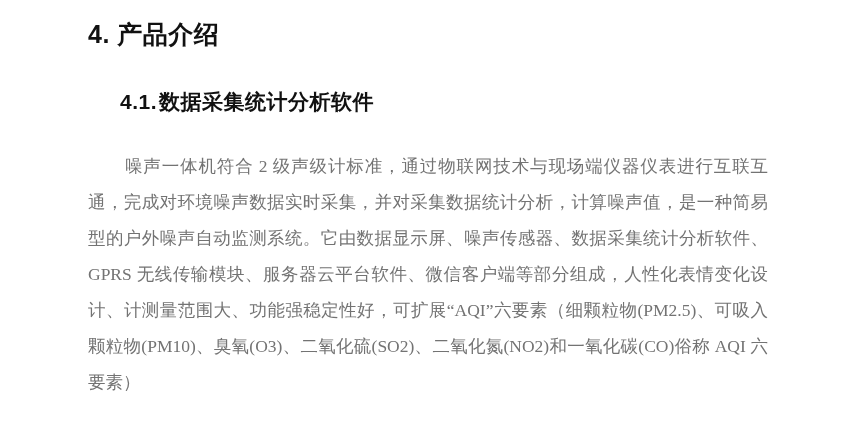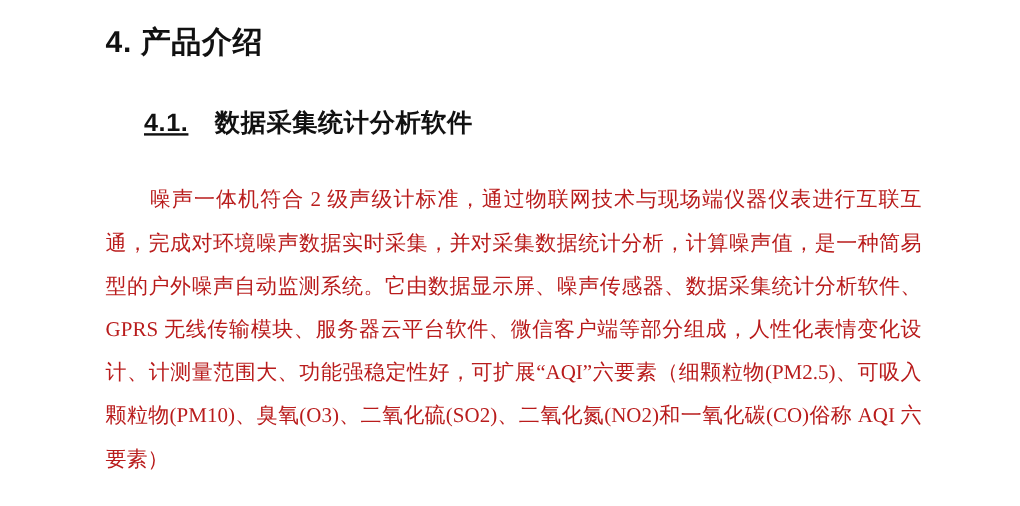--- a/index.html
+++ b/index.html
@@ -37,34 +37,33 @@
     left: 120px;
     top: 88px;
     font-family: "Liberation Sans", sans-serif;
     font-weight: bold;
     font-size: 21px;
     letter-spacing: 0.5px;
     color: #111111;
     white-space: nowrap;
   }
   .h2 .num {
-    margin-right: 22px;
-    text-decoration: underline;
+    margin-right: 2px;
   }
   .body-block {
     position: absolute;
     left: 88px;
     top: 148px;
     width: 680px;
   }
   .para {
     font-family: "Liberation Serif", serif;
     font-size: 17.5px;
     line-height: 36px;
-    color: #b91c1c;
+    color: #737373;
     text-align: justify;
     text-justify: inter-ideograph;
     margin: 0;
   }
   .para .indent {
     display: inline-block;
     width: 36px;
   }
 </style>
 </head>

